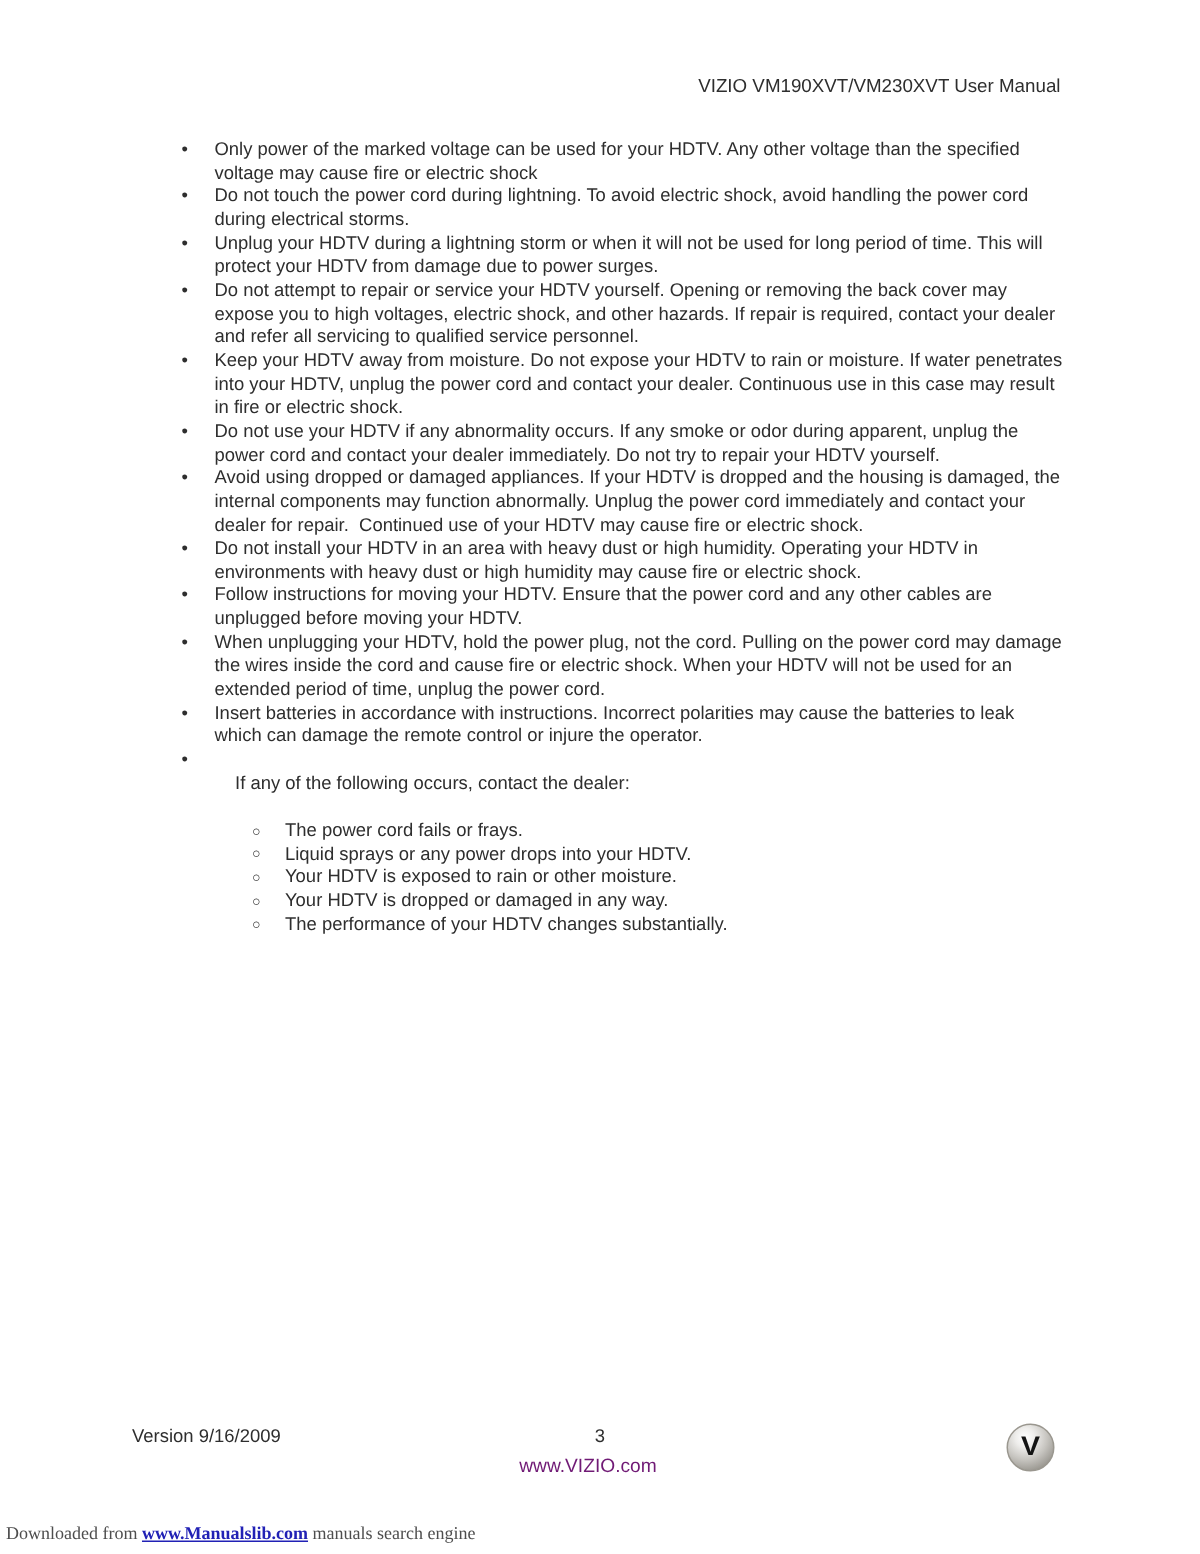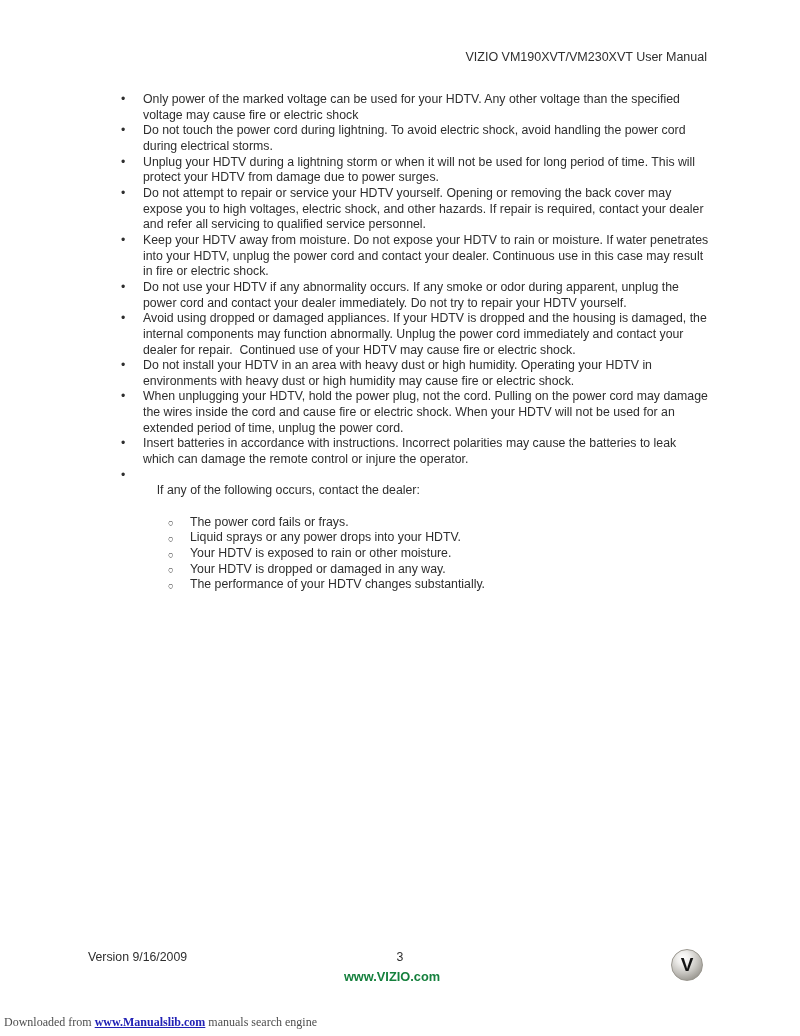--- a/index.html
+++ b/index.html
@@ -67,22 +67,22 @@
     top: 950px; left: 0; right: 0;
     text-align: center;
     font-size: 12.3px;
     color: #2e2e2e;
   }
   .footer-site {
     position: absolute;
     top: 969px; left: 0; right: 16px;
     text-align: center;
     font-size: 12.8px;
-    font-weight: bold;
-    color: #15803d;
+    font-weight: normal;
+    color: #701a75;
   }
   .vizio-logo {
     position: absolute;
     top: 949px; left: 671px;
     width: 32px; height: 32px;
     border-radius: 50%;
     background: radial-gradient(circle at 38% 28%, #ffffff 0%, #efeeec 22%, #c6c4bf 52%, #8d8a83 88%, #6f6c66 100%);
     border: 1px solid #9a978f;
     box-sizing: border-box;
     display: flex;
@@ -121,20 +121,21 @@
 
 <ul class="safety-list">
   <li>Only power of the marked voltage can be used for your HDTV. Any other voltage than the specified voltage may cause fire or electric shock</li>
   <li>Do not touch the power cord during lightning. To avoid electric shock, avoid handling the power cord during electrical storms.</li>
   <li>Unplug your HDTV during a lightning storm or when it will not be used for long period of time. This will protect your HDTV from damage due to power surges.</li>
   <li>Do not attempt to repair or service your HDTV yourself. Opening or removing the back cover may expose you to high voltages, electric shock, and other hazards. If repair is required, contact your dealer and refer all servicing to qualified service personnel.</li>
   <li>Keep your HDTV away from moisture. Do not expose your HDTV to rain or moisture. If water penetrates into your HDTV, unplug the power cord and contact your dealer. Continuous use in this case may result in fire or electric shock.</li>
   <li>Do not use your HDTV if any abnormality occurs. If any smoke or odor during apparent, unplug the power cord and contact your dealer immediately. Do not try to repair your HDTV yourself.</li>
   <li>Avoid using dropped or damaged appliances. If your HDTV is dropped and the housing is damaged, the internal components may function abnormally. Unplug the power cord immediately and contact your dealer for repair.  Continued use of your HDTV may cause fire or electric shock.</li>
   <li>Do not install your HDTV in an area with heavy dust or high humidity. Operating your HDTV in environments with heavy dust or high humidity may cause fire or electric shock.</li>
+  <li>Follow instructions for moving your HDTV. Ensure that the power cord and any other cables are unplugged before moving your HDTV.</li>
   <li>When unplugging your HDTV, hold the power plug, not the cord. Pulling on the power cord may damage the wires inside the cord and cause fire or electric shock. When your HDTV will not be used for an extended period of time, unplug the power cord.</li>
   <li>Insert batteries in accordance with instructions. Incorrect polarities may cause the batteries to leak which can damage the remote control or injure the operator.</li>
   <li>
     <span>If any of the following occurs, contact the dealer:</span>
     <ul class="sub-list">
       <li>The power cord fails or frays.</li>
       <li>Liquid sprays or any power drops into your HDTV.</li>
       <li>Your HDTV is exposed to rain or other moisture.</li>
       <li>Your HDTV is dropped or damaged in any way.</li>
       <li>The performance of your HDTV changes substantially.</li>

